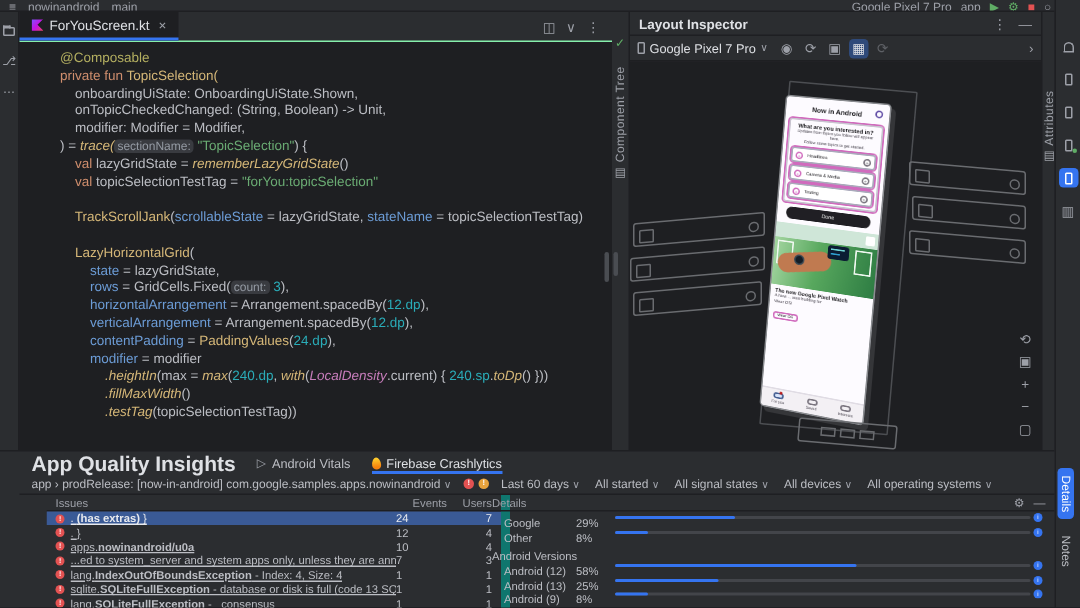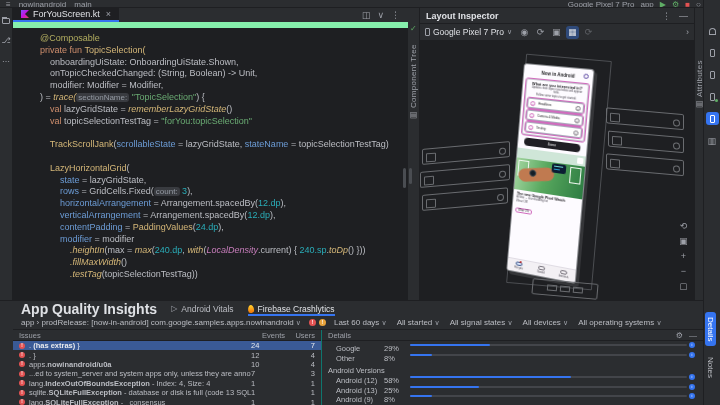--- a/index.html
+++ b/index.html
@@ -13,21 +13,21 @@
   .runico{color:#5fad65;} .stopico{color:#e35252;}
 
   
   #leftstrip{left:0;top:8px;width:13px;height:292px;background:#2b2d30;border-right:1px solid #1e1f22;display:flex;flex-direction:column;align-items:center;gap:12px;padding-top:8px;color:#9da0a8;}
   .stripico{width:9px;height:9px;font-size:8px;line-height:9px;text-align:center;color:#9da0a8;}
   .folder{width:8px;height:6px;border:1px solid #9da0a8;border-radius:1px;position:relative;margin-top:2px;}
   .folder::before{content:'';position:absolute;top:-2px;left:-1px;width:3px;height:1px;border:1px solid #9da0a8;border-bottom:none;}
 
   
   #editor{left:13px;top:8px;width:395px;height:292px;background:#1e1f22;}
-  #tabbar{left:0;top:0;width:395px;height:20px;background:#2b2d30;border-bottom:6px solid #86efac;display:flex;align-items:stretch;}
+  #tabbar{left:0;top:0;width:395px;height:20px;background:#2b2d30;border-bottom:1px solid #86efac;display:flex;align-items:stretch;}
   .tab{display:flex;align-items:center;gap:4px;padding:0 8px;background:#1e1f22;border-bottom:2px solid #3574f0;color:#dfe1e5;font-size:9px;}
   .ktlogo{width:8px;height:8px;background:linear-gradient(135deg,#7f52ff 0%,#c711e1 50%,#e44857 100%);clip-path:polygon(0 0,100% 0,0 100%,0 0,100% 100%,0 100%);}
   .tabclose{color:#9da0a8;font-size:9px;margin-left:2px;}
   #tabbar .tb-icons{margin-left:auto;display:flex;align-items:center;gap:7px;padding-right:8px;color:#9da0a8;font-size:9px;}
   #code{left:0;top:20px;width:395px;height:272px;padding:5px 0 0 27px;font-family:"DejaVu Sans Mono",monospace;font-size:9px;line-height:11.8px;white-space:pre;overflow:hidden;}
   .cl{height:11.8px;}
   .pl{color:#bcbec4}.k{color:#cf8e6d}.ann{color:#b3ae60}.fn{color:#d5b778}
   .it{color:#d5b778;font-style:italic}.ext{color:#d5b778;font-style:italic}
   .prop{color:#6c9cd6}.num{color:#2aacb8}.str{color:#6aab73}.cls{color:#c77dbb;font-style:italic}
   .hint{background:#393b40;color:#949aa3;border-radius:3px;padding:0 2px;font-size:8px;}
@@ -117,27 +117,27 @@
   #aqi-header{left:13px;top:0;width:690px;height:15px;display:flex;align-items:center;gap:14px;padding:0 8px;}
   #aqi-title{color:#dfe1e5;font-weight:bold;font-size:14px;}
   .aqitab{display:flex;align-items:center;gap:4px;color:#bcbec4;font-size:8.5px;height:15px;}
   .aqitab.active{color:#dfe1e5;box-shadow:inset 0 -2px 0 #3574f0;}
   .vitalsico{color:#9da0a8;font-size:8px;}
   .flame{width:6px;height:8px;background:linear-gradient(180deg,#ffcb2b 10%,#f5820d 80%);border-radius:50% 50% 50% 50%/64% 64% 36% 36%;transform:rotate(-6deg);}
   #aqi-filter{left:13px;top:15px;width:690px;height:14px;display:flex;align-items:center;gap:8px;padding:0 8px;font-size:8px;color:#bcbec4;border-bottom:1px solid #1e1f22;}
   .fdot{width:7px;height:7px;border-radius:50%;color:#fff;font-size:5px;line-height:7px;text-align:center;font-weight:bold;}
   .fdot.red{background:#e35252;} .fdot.org{background:#e8a33d;}
   .filt{white-space:nowrap;} .cv{color:#9da0a8;font-size:7px;}
-  #issues{left:13px;top:29px;width:309px;height:76px;border-right:1px solid #0f766e;overflow:hidden;}
+  #issues{left:31px;top:29px;width:309px;height:76px;border-right:6px solid #0f766e;overflow:hidden;}
   #issues-head{display:flex;color:#9da0a8;font-size:7.5px;height:11px;align-items:center;padding:0 6px;border-bottom:1px solid #1e1f22;}
   #issues-head .h-ev{margin-left:auto;width:34px;text-align:right;} #issues-head .h-us{width:30px;text-align:right;}
   .issue-row{display:flex;align-items:center;height:9.4px;padding:0 6px;font-size:7.5px;color:#bcbec4;white-space:nowrap;}
   .issue-row.sel{background:#3a5a96;color:#e8eaee;}
   .sevdot{flex:none;width:6px;height:6px;border-radius:50%;background:#e35252;color:#fff;font-size:4.5px;line-height:6px;text-align:center;font-weight:bold;margin-right:4px;}
-  .itx{overflow:hidden;text-overflow:clip;}
+  .itx{overflow:hidden;text-overflow:clip;text-decoration:underline;}
   .itx b{font-weight:bold;color:inherit;}
   .issue-row .ev{margin-left:auto;width:34px;text-align:left;flex:none;}
   .issue-row .us{width:30px;text-align:right;flex:none;}
   #details{left:322px;top:29px;width:381px;height:76px;overflow:hidden;}
   #det-head{display:flex;align-items:center;height:11px;padding:0 6px;color:#9da0a8;font-size:7.5px;border-bottom:1px solid #1e1f22;}
   #det-head .hic{margin-left:auto;display:flex;gap:6px;font-size:8px;}
   #det-body{padding:3px 6px 0 6px;}
   .det-section{color:#bcbec4;font-size:7.5px;margin:3px 0 1px 0;}
   .bar-row{display:flex;align-items:flex-start;height:9.6px;font-size:7.5px;color:#bcbec4;}
   .bar-row .bl{width:56px;padding-left:8px;white-space:nowrap;}

